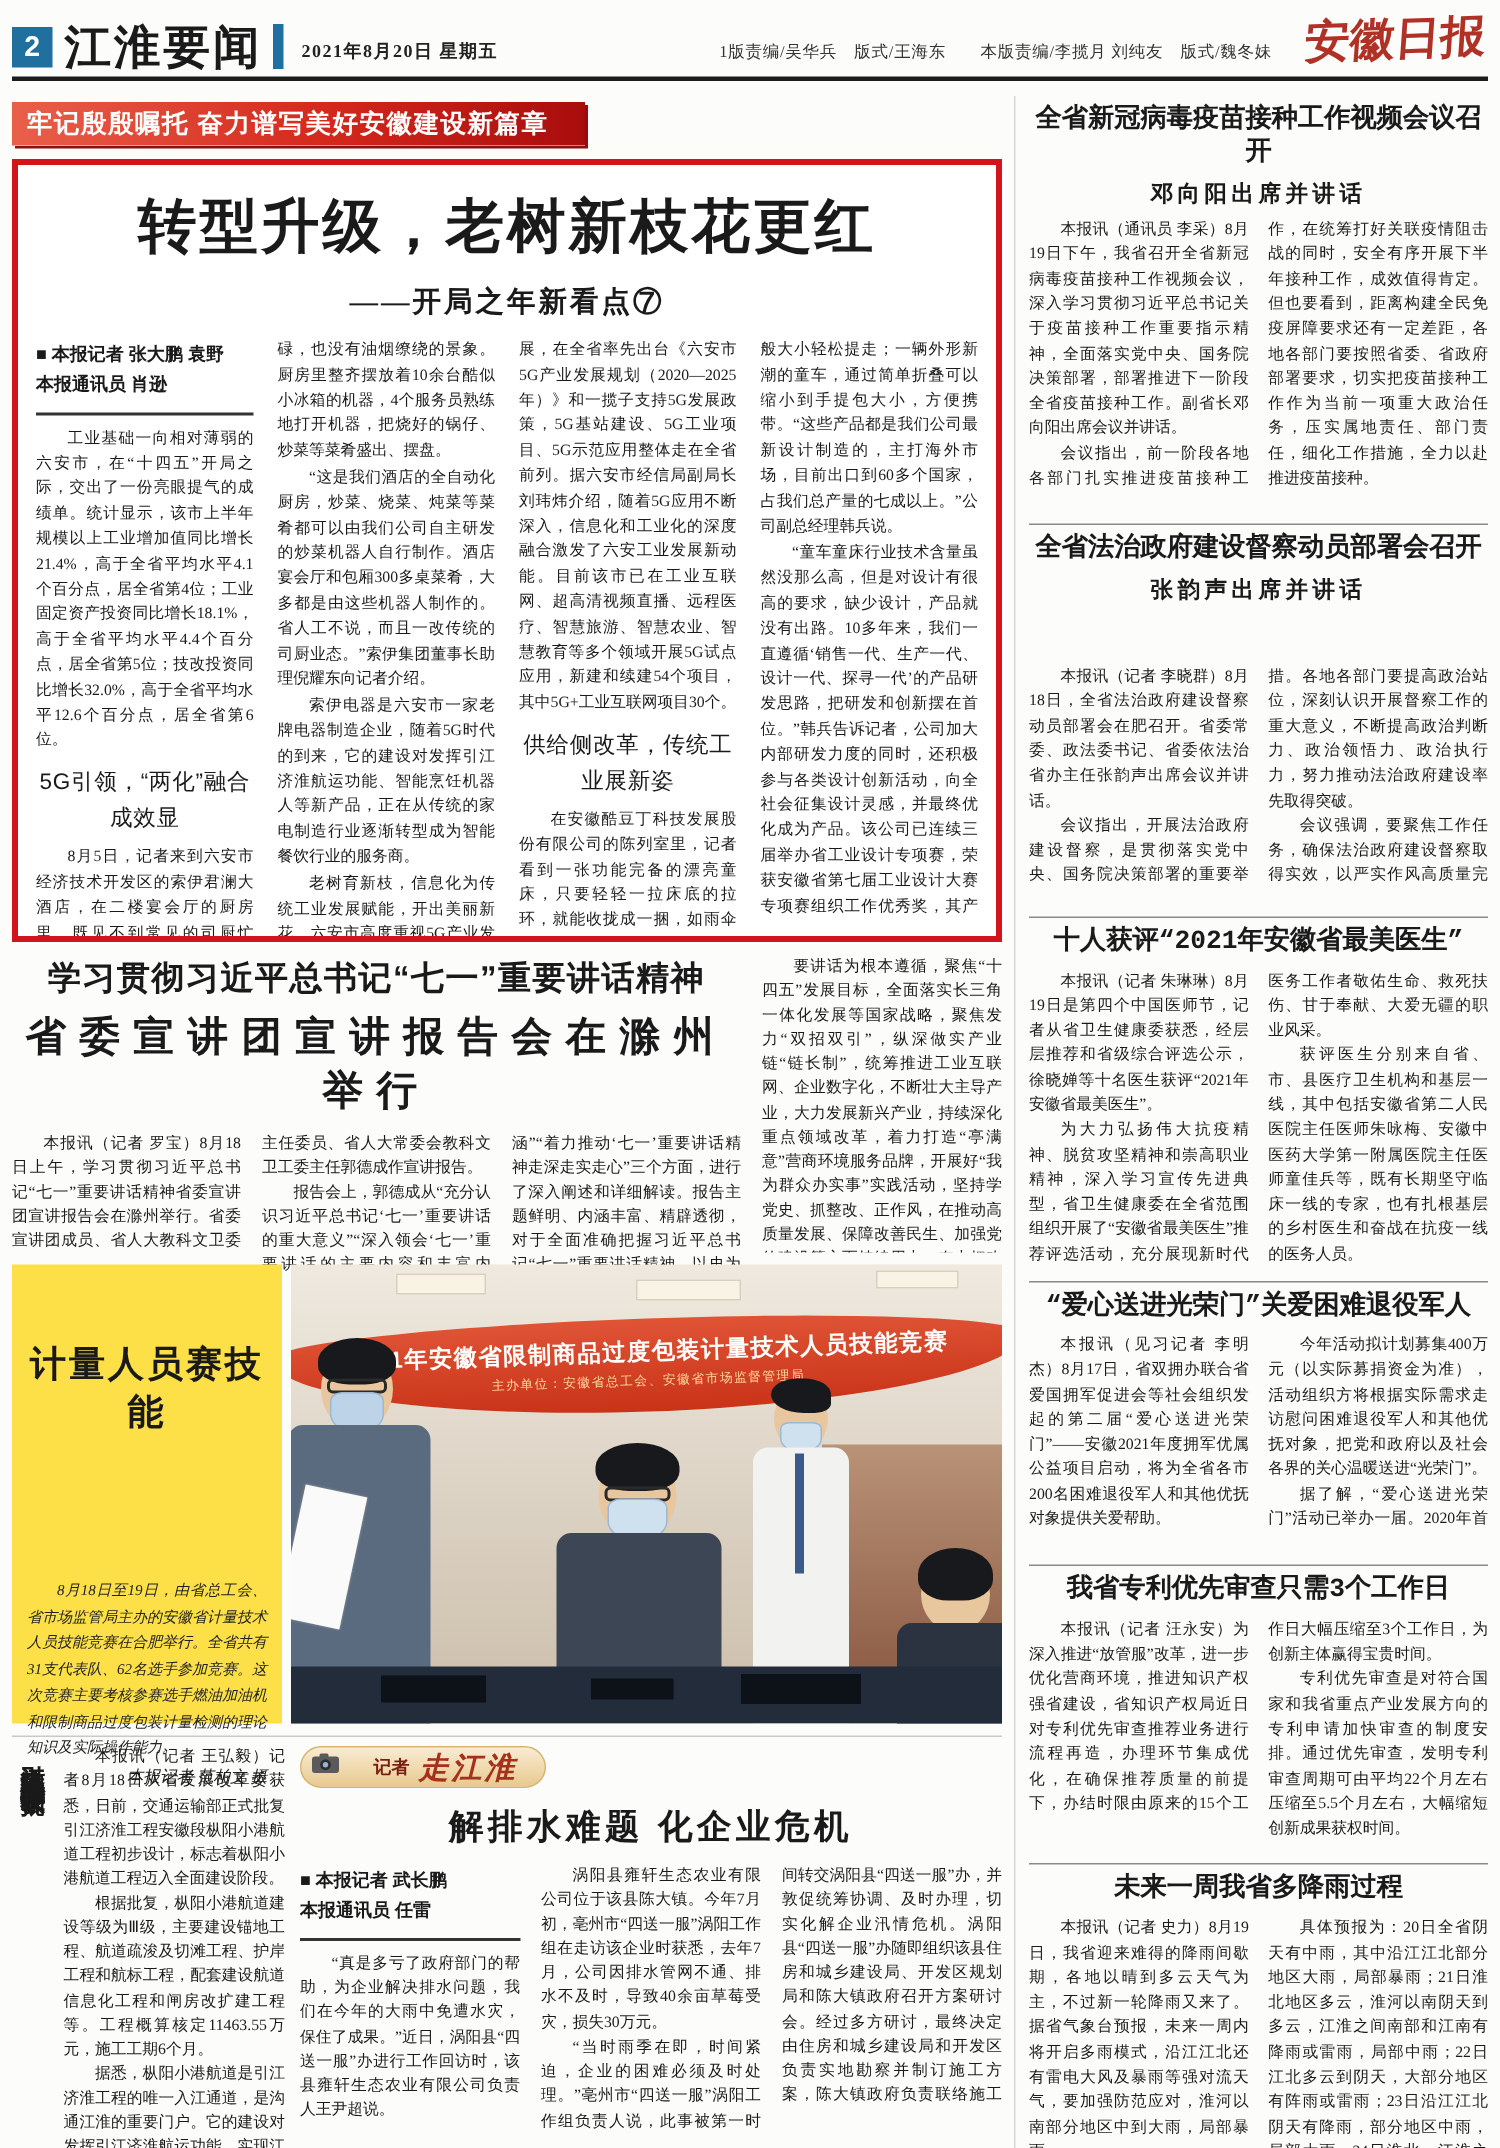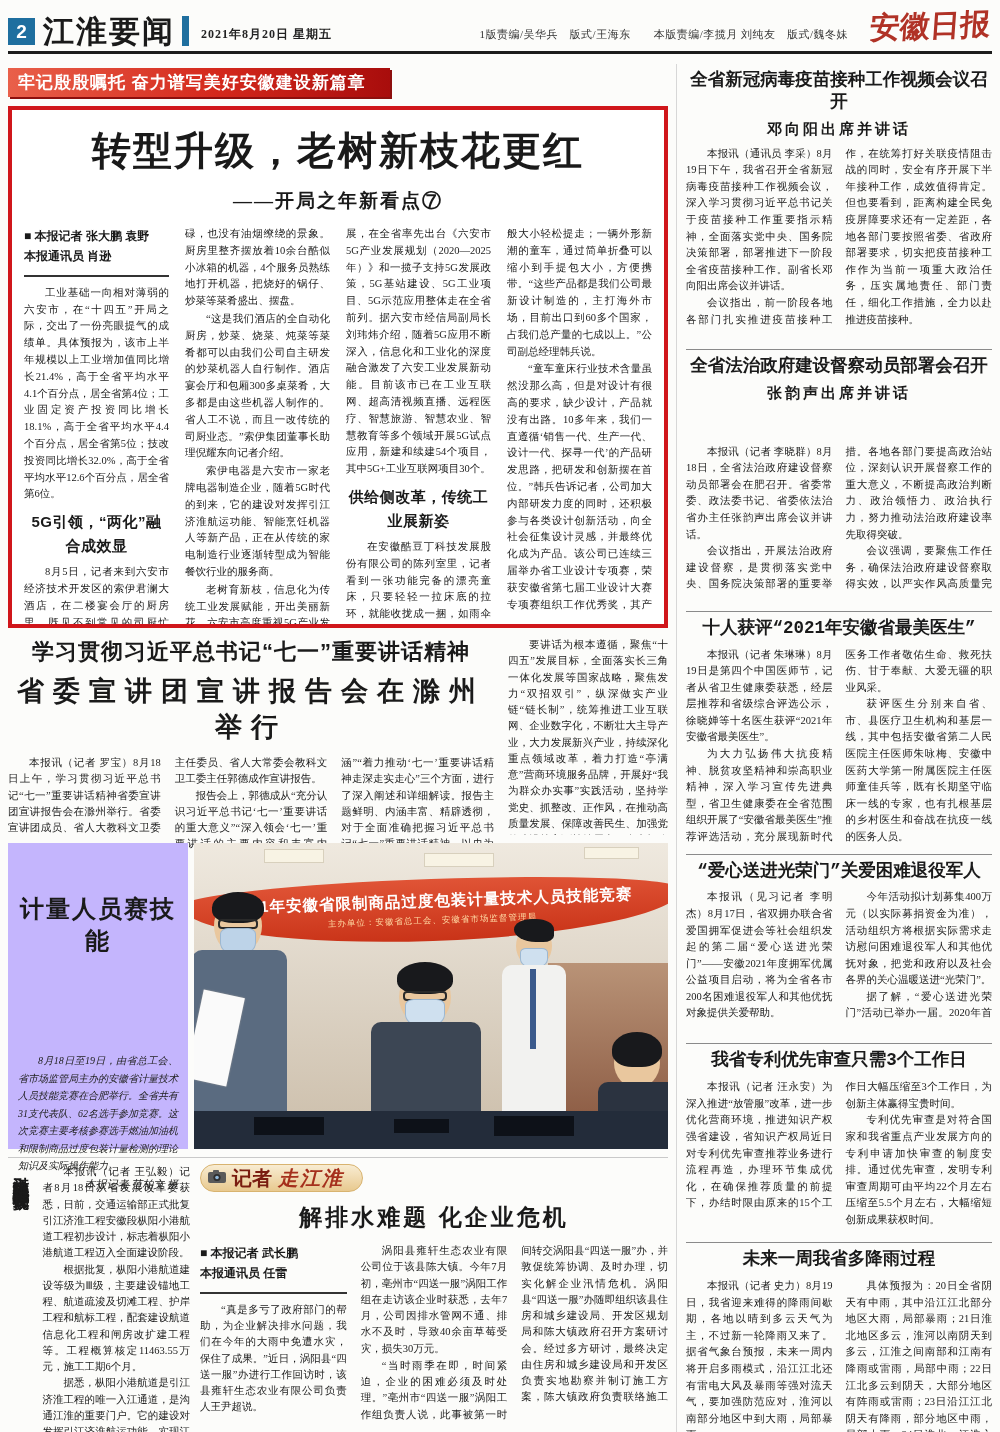--- a/index.html
+++ b/index.html
@@ -33,36 +33,36 @@
   
   .lead-box { border:4px solid #d0161b; padding:8px 12px 10px 12px; height:522px; overflow:hidden; background:#fff;}
   .lead-headline { text-align:center; font-family:"Liberation Sans",sans-serif; font-weight:900;
     font-size:39px; letter-spacing:2px; margin-top:6px; }
   .lead-subtitle { text-align:center; font-size:19px; font-weight:bold; margin:10px 0 12px 0; letter-spacing:2px;}
   .lead-body { column-count:4; column-gap:16px; column-fill:auto; height:408px; overflow:hidden;
     font-size:10.5px; line-height:1.6; text-align:justify; }
   .lead-body p, .flow p { text-indent:2em; margin-bottom:1px; }
   .byline { font-family:"Liberation Sans",sans-serif; font-weight:bold; font-size:12px; line-height:1.7;
     white-space:pre-line; border-bottom:2px solid #333; padding-bottom:8px; margin-bottom:8px; }
-  .lead-body h3, .flow h3 { font-family:"Liberation Sans",sans-serif; font-weight:700; font-size:15px;
+  .lead-body h3, .flow h3 { font-family:"Liberation Sans",sans-serif; font-weight:400; font-size:15px;
     text-align:center; margin:7px 0 6px 0; letter-spacing:0.5px; }
   
   .mid { display:flex; margin-top:9px; height:198px; }
   .mid-left { width:486px; }
   .mid-kicker { text-align:center; font-family:"Liberation Sans",sans-serif; font-weight:900; font-size:22px; letter-spacing:1px;}
   .mid-headline { text-align:center; font-family:"Liberation Sans",sans-serif; font-weight:900; font-size:27px;
     letter-spacing:9px; margin:6px 0 10px 0; }
   .mid-body { column-count:3; column-gap:14px; column-fill:auto; height:112px; overflow:hidden;
     font-size:10.5px; line-height:1.55; text-align:justify;}
   .mid-body p { text-indent:2em; }
   .mid-right { width:160px; margin-left:14px; font-size:10.5px; line-height:1.55; text-align:justify; overflow:hidden;}
   .mid-right p { text-indent:2em; }
   
   .photo-row { display:flex; margin-top:8px; height:306px; }
-  .photo-caption { width:180px; background:#c4b5fd; padding:10px 10px; }
+  .photo-caption { width:180px; background:#fde047; padding:10px 10px; }
   .photo-caption .cap-title { font-family:"Liberation Sans",sans-serif; font-weight:900; font-size:24px;
     letter-spacing:2px; text-align:center; margin-top:40px; }
   .photo-caption .cap-text { font-style:italic; font-size:10px; line-height:1.75; text-align:justify;
     margin-top:95px; text-indent:2em; color:#222;}
   .photo-caption .cap-credit { font-style:italic; font-size:11px; text-align:right; margin-top:2px; color:#222;}
   .photo { position:relative; width:474px; margin-left:6px; overflow:hidden;
     background:linear-gradient(180deg,#efe9df 0%, #ded5c7 45%, #cbbda9 100%); }
   .ceil-light { position:absolute; background:#f8f3e4; border:1px solid #d8d0bd; }
   .photo-banner { position:absolute; left:-12px; top:36px; width:500px; height:62px;
     background:linear-gradient(180deg,#e05436,#c93318); border-radius:50% 50% 50% 50% / 30% 30% 70% 70%;
@@ -83,21 +83,21 @@
   
   .bottom-row { display:flex; margin-top:8px; height:285px; border-top:1px solid #c9c9c9; padding-top:6px;}
   .canal { width:182px; display:flex; }
   .canal-headline { writing-mode:vertical-rl; font-family:"Liberation Sans",sans-serif; font-weight:900;
     font-size:16.5px; letter-spacing:1px; line-height:1.6; height:278px; margin-right:8px; }
   .canal-body { flex:1; font-size:10.5px; line-height:1.55; text-align:justify; overflow:hidden; }
   .canal-body p { text-indent:2em; }
   .feature { flex:1; margin-left:10px; position:relative;}
   .badge { display:inline-flex; align-items:center; height:28px; padding:0 18px 0 6px;
     background:linear-gradient(180deg,#f8ecd2,#e8c98f); border-radius:14px; border:1px solid #d8b36f; }
-  .badge .jz { font-family:Liberation Sans, sans-serif; font-weight:900; font-size:20px; color:#7a1d10; margin-left:5px;}
+  .badge .jz { font-family:Liberation Sans, sans-serif; font-weight:900; font-size:12px; color:#7a1d10; margin-left:22px;}
   .badge .zjh { font-size:20px; font-weight:bold; font-style:italic; color:#a5301c; margin-left:6px; letter-spacing:2px;}
   .feature-headline { text-align:center; font-family:"Liberation Sans",sans-serif; font-weight:900;
     font-size:23px; letter-spacing:3px; margin:10px 0 10px 0;}
   .feature-body { column-count:3; column-gap:14px; column-fill:auto; height:192px; overflow:hidden;
     font-size:10.5px; line-height:1.55; text-align:justify; }
   .feature-body p { text-indent:2em; }
   .feature-body .byline { border-bottom:2px solid #333; }
   
   .right-col { border-left:1px solid #d7d7d7; padding-left:9px; }
   .rail-article { padding-top:6px; }
@@ -127,21 +127,21 @@
   <div class="left-col">
 
     <div class="slogan">牢记殷殷嘱托 奋力谱写美好安徽建设新篇章</div>
 
     <div class="lead-box">
       <div class="lead-headline">转型升级，老树新枝花更红</div>
       <div class="lead-subtitle">——开局之年新看点⑦</div>
       <div class="lead-body flow">
           <div class="byline">■ 本报记者 张大鹏 袁野
 本报通讯员 肖逊</div>
-          <p>工业基础一向相对薄弱的六安市，在“十四五”开局之际，交出了一份亮眼提气的成绩单。具体预报为，该市上半年规模以上工业增加值同比增长21.4%，高于全省平均水平4.1个百分点，居全省第4位；工业固定资产投资同比增长18.1%，高于全省平均水平4.4个百分点，居全省第5位；技改投资同比增长32.0%，高于全省平均水平12.6个百分点，居全省第6位。</p>
+          <p>工业基础一向相对薄弱的六安市，在“十四五”开局之际，交出了一份亮眼提气的成绩单。统计显示，该市上半年规模以上工业增加值同比增长21.4%，高于全省平均水平4.1个百分点，居全省第4位；工业固定资产投资同比增长18.1%，高于全省平均水平4.4个百分点，居全省第5位；技改投资同比增长32.0%，高于全省平均水平12.6个百分点，居全省第6位。</p>
           <h3>5G引领，“两化”融合成效显</h3>
           <p>8月5日，记者来到六安市经济技术开发区的索伊君澜大酒店，在二楼宴会厅的厨房里，既见不到常见的司厨忙碌，也没有油烟缭绕的景象。厨房里整齐摆放着10余台酷似小冰箱的机器，4个服务员熟练地打开机器，把烧好的锅仔、炒菜等菜肴盛出、摆盘。</p>
           <p>“这是我们酒店的全自动化厨房，炒菜、烧菜、炖菜等菜肴都可以由我们公司自主研发的炒菜机器人自行制作。酒店宴会厅和包厢300多桌菜肴，大多都是由这些机器人制作的。省人工不说，而且一改传统的司厨业态。”索伊集团董事长助理倪耀东向记者介绍。</p>
           <p>索伊电器是六安市一家老牌电器制造企业，随着5G时代的到来，它的建设对发挥引江济淮航运功能、智能烹饪机器人等新产品，正在从传统的家电制造行业逐渐转型成为智能餐饮行业的服务商。</p>
           <p>老树育新枝，信息化为传统工业发展赋能，开出美丽新花。六安市高度重视5G产业发展，在全省率先出台《六安市5G产业发展规划（2020—2025年）》和一揽子支持5G发展政策，5G基站建设、5G工业项目、5G示范应用整体走在全省前列。据六安市经信局副局长刘玮炜介绍，随着5G应用不断深入，信息化和工业化的深度融合激发了六安工业发展新动能。目前该市已在工业互联网、超高清视频直播、远程医疗、智慧旅游、智慧农业、智慧教育等多个领域开展5G试点应用，新建和续建54个项目，其中5G+工业互联网项目30个。</p>
           <h3>供给侧改革，传统工业展新姿</h3>
           <p>在安徽酷豆丁科技发展股份有限公司的陈列室里，记者看到一张功能完备的漂亮童床，只要轻轻一拉床底的拉环，就能收拢成一捆，如雨伞般大小轻松提走；一辆外形新潮的童车，通过简单折叠可以缩小到手提包大小，方便携带。“这些产品都是我们公司最新设计制造的，主打海外市场，目前出口到60多个国家，占我们总产量的七成以上。”公司副总经理韩兵说。</p>
           <p>“童车童床行业技术含量虽然没那么高，但是对设计有很高的要求，缺少设计，产品就没有出路。10多年来，我们一直遵循‘销售一代、生产一代、设计一代、探寻一代’的产品研发思路，把研发和创新摆在首位。”韩兵告诉记者，公司加大内部研发力度的同时，还积极参与各类设计创新活动，向全社会征集设计灵感，并最终优化成为产品。该公司已连续三届举办省工业设计专项赛，荣获安徽省第七届工业设计大赛专项赛组织工作优秀奖，其产品“一键收合婴儿床”进入2020年中国优秀工业设计奖终评。</p>
         </div>
     </div>

